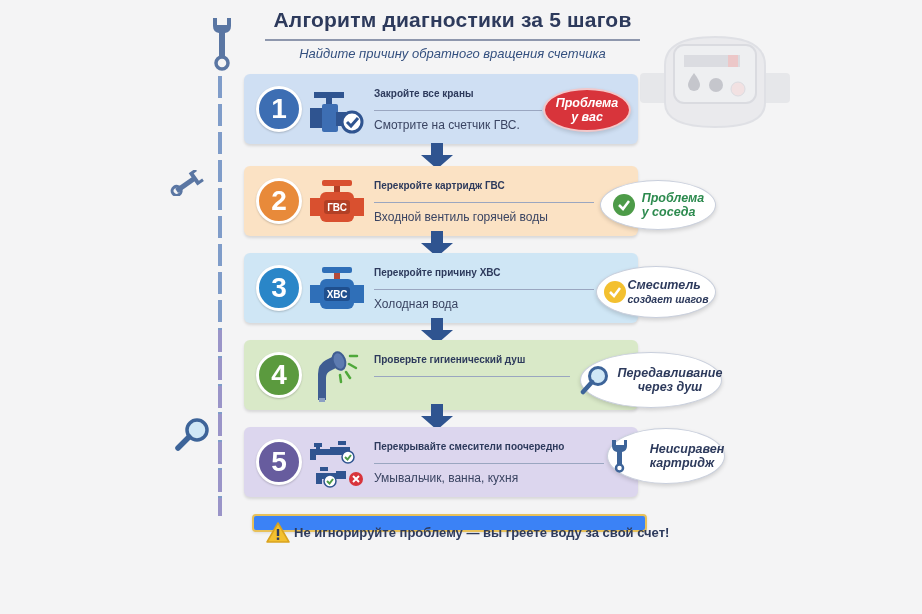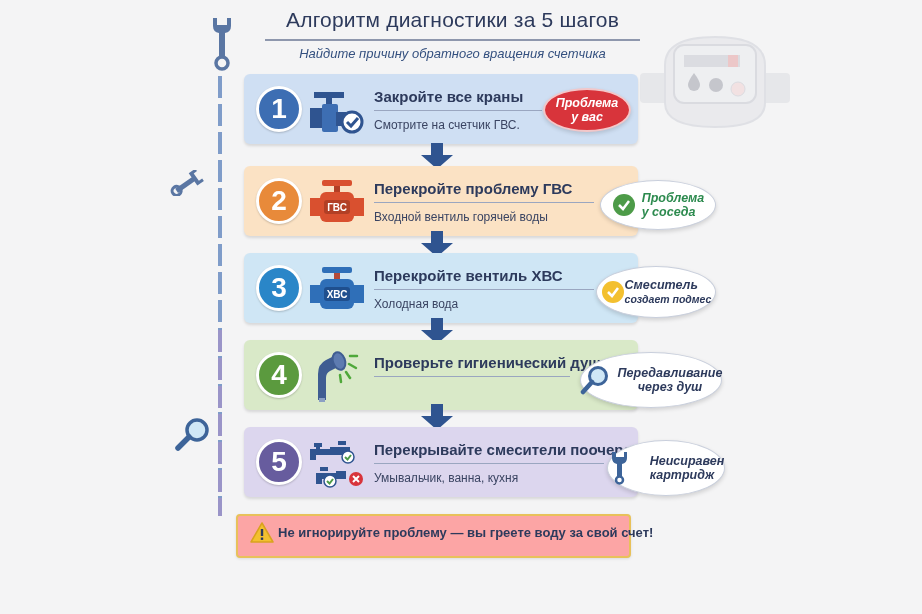--- a/index.html
+++ b/index.html
@@ -1,48 +1,48 @@
 <!DOCTYPE html>
 <html><head>
   <meta charset="utf-8">
   <style>
     * { box-sizing: border-box; margin: 0; padding: 0; }
     html, body { width: 922px; height: 614px; overflow: hidden; }
     body { background: #f4f4f5; font-family: "Liberation Sans", sans-serif; position: relative; color: #2b3556; }
 
-    .title { position: absolute; left: 265px; top: 8px; width: 375px; text-align: center; font-size: 21px; font-weight: normal; color: #2d3a5c; letter-spacing: 0.2px; }
+    .title { position: absolute; left: 265px; top: 8px; width: 375px; text-align: center; font-size: 21px; font-weight: bold; color: #2d3a5c; letter-spacing: 0.2px; }
     .title-rule { position: absolute; left: 265px; top: 39px; width: 375px; height: 2px; background: #8e97ad; }
     .subtitle { position: absolute; left: 265px; top: 46px; width: 375px; text-align: center; font-size: 13px; color: #34507f; font-style: italic; }
 
     .timeline { position: absolute; left: 218px; top: 76px; width: 4px; height: 440px;
       background: repeating-linear-gradient(to bottom, #7f9cc9 0 22px, transparent 22px 28px); }
     .timeline-lower { position: absolute; left: 218px; top: 330px; width: 4px; height: 186px;
       background: repeating-linear-gradient(to bottom, #9a94c8 0 22px, transparent 22px 28px); }
     .deco { position: absolute; }
 
     .meter { position: absolute; left: 640px; top: 25px; width: 150px; height: 110px; opacity: 0.55; }
 
     .step { position: absolute; left: 244px; width: 394px; height: 70px; border-radius: 6px;
       box-shadow: 0 2px 3px rgba(0,0,0,0.12); }
     .step .num { position: absolute; left: 12px; top: 12px; width: 46px; height: 46px; border-radius: 50%;
       border: 3px solid #fff; color: #fff; font-size: 28px; font-weight: bold; text-align: center; line-height: 40px;
       box-shadow: 0 1px 2px rgba(0,0,0,0.2); }
     .step .icon { position: absolute; left: 64px; top: 10px; width: 62px; height: 52px; }
-    .step .head { position: absolute; left: 130px; top: 14px; font-size: 15px; font-weight: bold; color: #2d3a5c; white-space: nowrap; }
+    .step .head { position: absolute; left: 130px; top: 14px; font-size: 10px; font-weight: bold; color: #2d3a5c; white-space: nowrap; }
     .step .rule { position: absolute; left: 130px; top: 36px; height: 1px; background: #9aa6c0; }
     .step .desc { position: absolute; left: 130px; top: 44px; font-size: 12px; color: #3a4462; white-space: nowrap; }
 
     .bubble { position: absolute; background: #fff; border: 1.5px solid #c9cfdc; border-radius: 50%;
       box-shadow: 0 2px 4px rgba(0,0,0,0.15); display: flex; align-items: center; }
     .bubble .btxt { font-size: 12.5px; font-weight: bold; line-height: 14px; text-align: center; font-style: italic; }
     .bubble .bico { flex: none; }
 
     .arrow { position: absolute; left: 420px; width: 34px; height: 26px; }
 
-    .warn { position: absolute; left: 236px; top: 514px; width: 395px; height: 44px; background: #fca5a5;
+    .warn { position: absolute; left: 252px; top: 514px; width: 395px; height: 18px; background: #3b82f6;
       border: 2px solid #e8c15a; border-radius: 4px; box-shadow: 0 1px 3px rgba(0,0,0,0.1); }
     .warn .wtxt { position: absolute; left: 40px; top: 9px; font-size: 13px; font-weight: bold; color: #2d3a5c; white-space: nowrap; }
     .warn .wico { position: absolute; left: 12px; top: 6px; }
   </style>
 </head>
 <body>
 
 <div class="title">Алгоритм диагностики за 5 шагов</div>
 <div class="title-rule"></div>
 <div class="subtitle">Найдите причину обратного вращения счетчика</div>
@@ -107,21 +107,21 @@
   <div class="num" style="background:#e88a3a">2</div>
   <svg class="icon" viewBox="0 0 62 52">
     <rect x="14" y="4" width="30" height="6" rx="2" fill="#d9502f"></rect>
     <rect x="26" y="10" width="6" height="8" fill="#b23f25"></rect>
     <rect x="2" y="22" width="12" height="18" fill="#d9502f"></rect>
     <rect x="44" y="22" width="12" height="18" fill="#d9502f"></rect>
     <rect x="12" y="16" width="34" height="30" rx="6" fill="#d9502f"></rect>
     <rect x="16" y="24" width="26" height="14" rx="3" fill="#b23f25"></rect>
     <text x="29" y="35" font-family="Liberation Sans, sans-serif" font-size="10" font-weight="bold" fill="#fff" text-anchor="middle">ГВС</text>
   </svg>
-  <div class="head">Перекройте проблему ГВС</div>
+  <div class="head">Перекройте картридж ГВС</div>
   <div class="rule" style="width:220px"></div>
   <div class="desc">Входной вентиль горячей воды</div>
 </div>
 <div class="bubble" style="left:600px;top:180px;width:116px;height:50px;justify-content:center;gap:6px">
   <svg class="bico" width="24" height="24" viewBox="0 0 24 24">
     <circle cx="12" cy="12" r="11" fill="#4d9b48"></circle>
     <path d="M7 12 L11 16 L17 8" fill="none" stroke="#fff" stroke-width="2.5"></path>
   </svg>
   <div class="btxt" style="color:#2c8a4e;text-align:left">
     <div>Проблема</div>
@@ -137,32 +137,32 @@
   <div class="num" style="background:#2a86c8">3</div>
   <svg class="icon" viewBox="0 0 62 52">
     <rect x="14" y="4" width="30" height="6" rx="2" fill="#2f6fb8"></rect>
     <rect x="26" y="10" width="6" height="8" fill="#b54b3a"></rect>
     <rect x="2" y="22" width="12" height="18" fill="#2f6fb8"></rect>
     <rect x="44" y="22" width="12" height="18" fill="#2f6fb8"></rect>
     <rect x="12" y="16" width="34" height="30" rx="6" fill="#2f6fb8"></rect>
     <rect x="16" y="24" width="26" height="14" rx="3" fill="#1f4f8e"></rect>
     <text x="29" y="35" font-family="Liberation Sans, sans-serif" font-size="10" font-weight="bold" fill="#fff" text-anchor="middle">ХВС</text>
   </svg>
-  <div class="head">Перекройте вентиль ХВС</div>
+  <div class="head">Перекройте причину ХВС</div>
   <div class="rule" style="width:220px"></div>
   <div class="desc">Холодная вода</div>
 </div>
 <div class="bubble" style="left:596px;top:266px;width:120px;height:52px;justify-content:center;gap:0">
   <svg class="bico" width="24" height="24" viewBox="0 0 24 24">
     <circle cx="12" cy="12" r="11" fill="#f3c02f"></circle>
     <path d="M7 12 L11 16 L17 8" fill="none" stroke="#fff" stroke-width="2.5"></path>
   </svg>
   <div class="btxt" style="color:#2d3a5c;text-align:left">
     <div>Смеситель</div>
-    <div style="font-size:10.5px">создает подмес</div>
+    <div style="font-size:10.5px">создает шагов</div>
   </div>
 </div>
 
 <svg class="arrow" style="top:318px" viewBox="0 0 34 26">
   <path d="M11 0 L23 0 L23 12 L33 12 L17 26 L1 12 L11 12 Z" fill="#2f5490"></path>
 </svg>
 
 <div class="step" style="top:340px;background:#d9e9c8">
   <div class="num" style="background:#5b9a3e">4</div>
   <svg class="icon" viewBox="0 0 62 52">
@@ -213,21 +213,21 @@
     <path d="M37 20 L39.5 22.5 L43 18" fill="none" stroke="#4d9b48" stroke-width="2"></path>
     <circle cx="22" cy="44" r="6" fill="#fff" stroke="#2f5490" stroke-width="1.5"></circle>
     <path d="M19 44 L21.5 46.5 L25 42" fill="none" stroke="#4d9b48" stroke-width="2"></path>
     <circle cx="48" cy="42" r="7" fill="#d8343b"></circle>
     <path d="M45 39 L51 45 M51 39 L45 45" stroke="#fff" stroke-width="2"></path>
   </svg>
   <div class="head">Перекрывайте смесители поочередно</div>
   <div class="rule" style="width:230px"></div>
   <div class="desc">Умывальчик, ванна, кухня</div>
 </div>
-<div class="bubble" style="left:607px;top:440px;width:118px;height:56px;justify-content:center;gap:20px">
+<div class="bubble" style="left:607px;top:428px;width:118px;height:56px;justify-content:center;gap:20px">
   <svg class="bico" width="22" height="34" viewBox="0 0 22 34">
     <path d="M4 1 L4 7 Q4 12 9 13 L9 26 L14 26 L14 13 Q19 12 19 7 L19 1 L16 1 L16 6 L8 6 L8 1 Z" fill="#3d6499"></path>
     <circle cx="11.5" cy="29" r="3.5" fill="none" stroke="#3d6499" stroke-width="2.5"></circle>
   </svg>
   <div class="btxt" style="color:#2d3a5c;text-align:left">
     <div>Неисиравен</div>
     <div>картридж</div>
   </div>
 </div>
 

